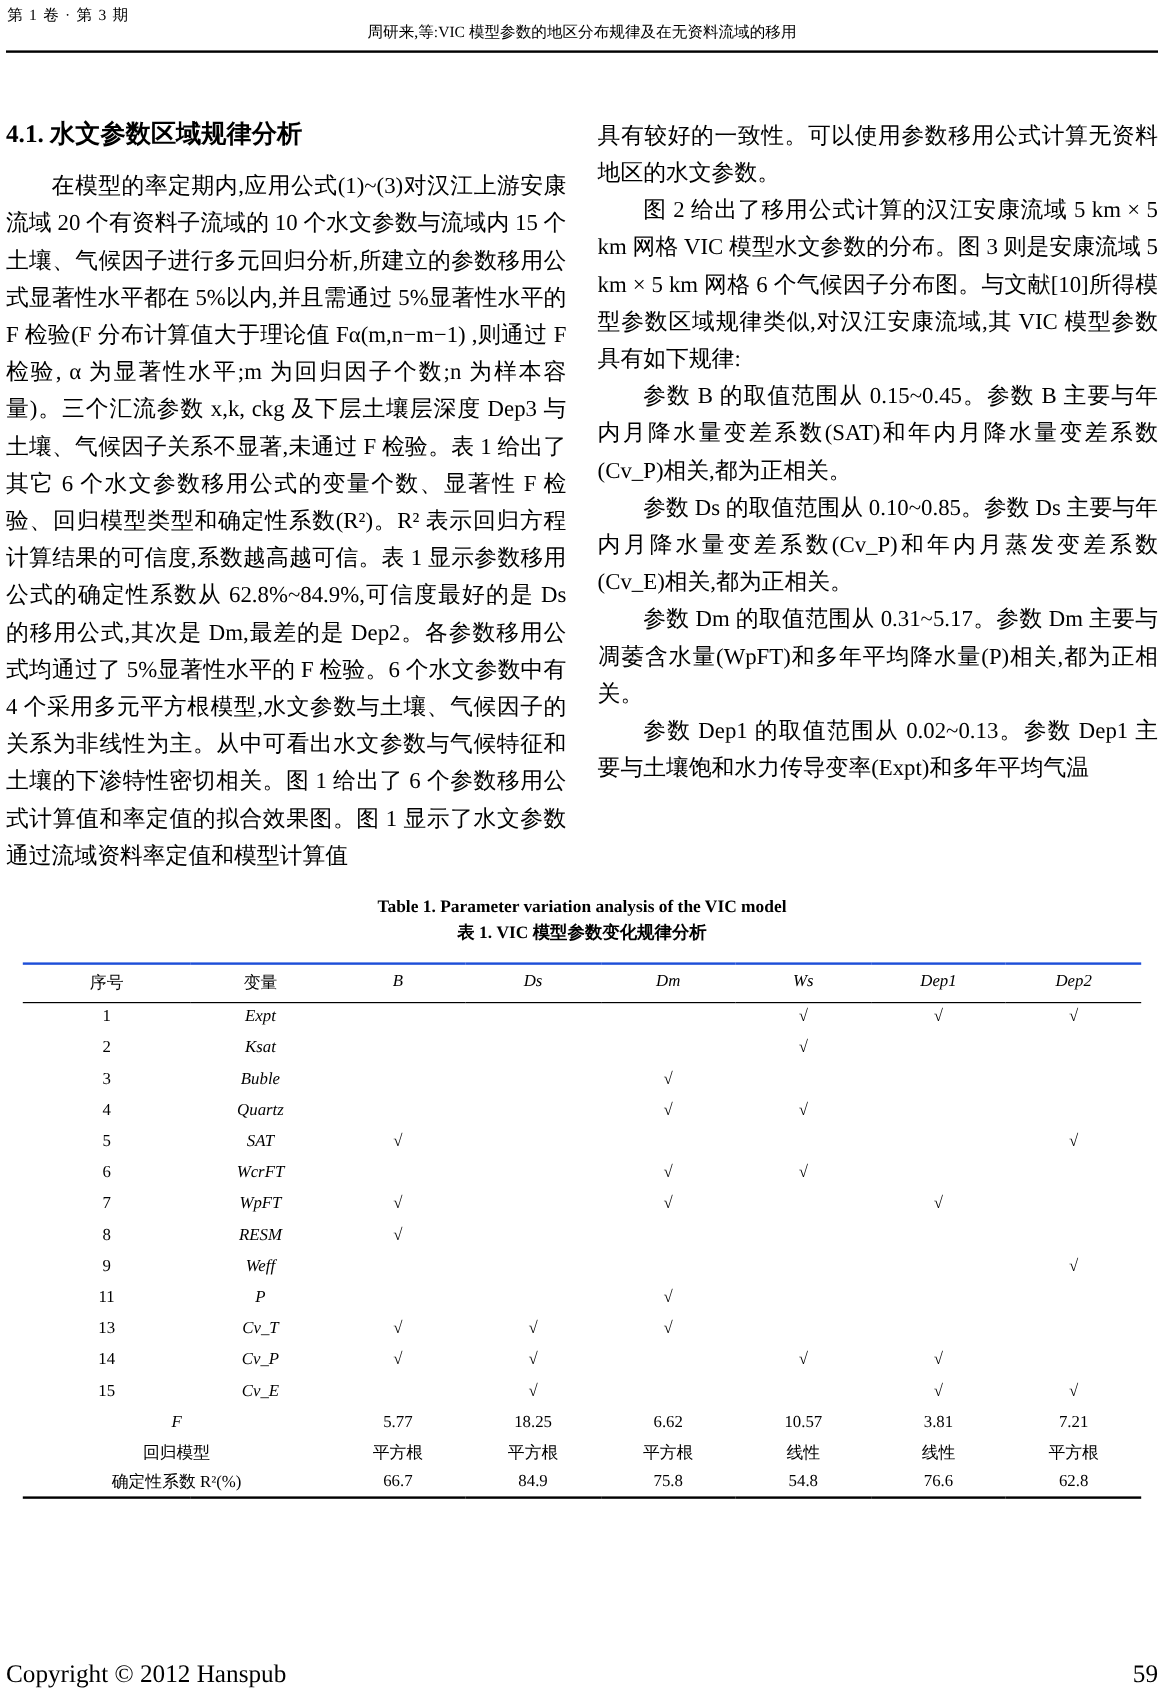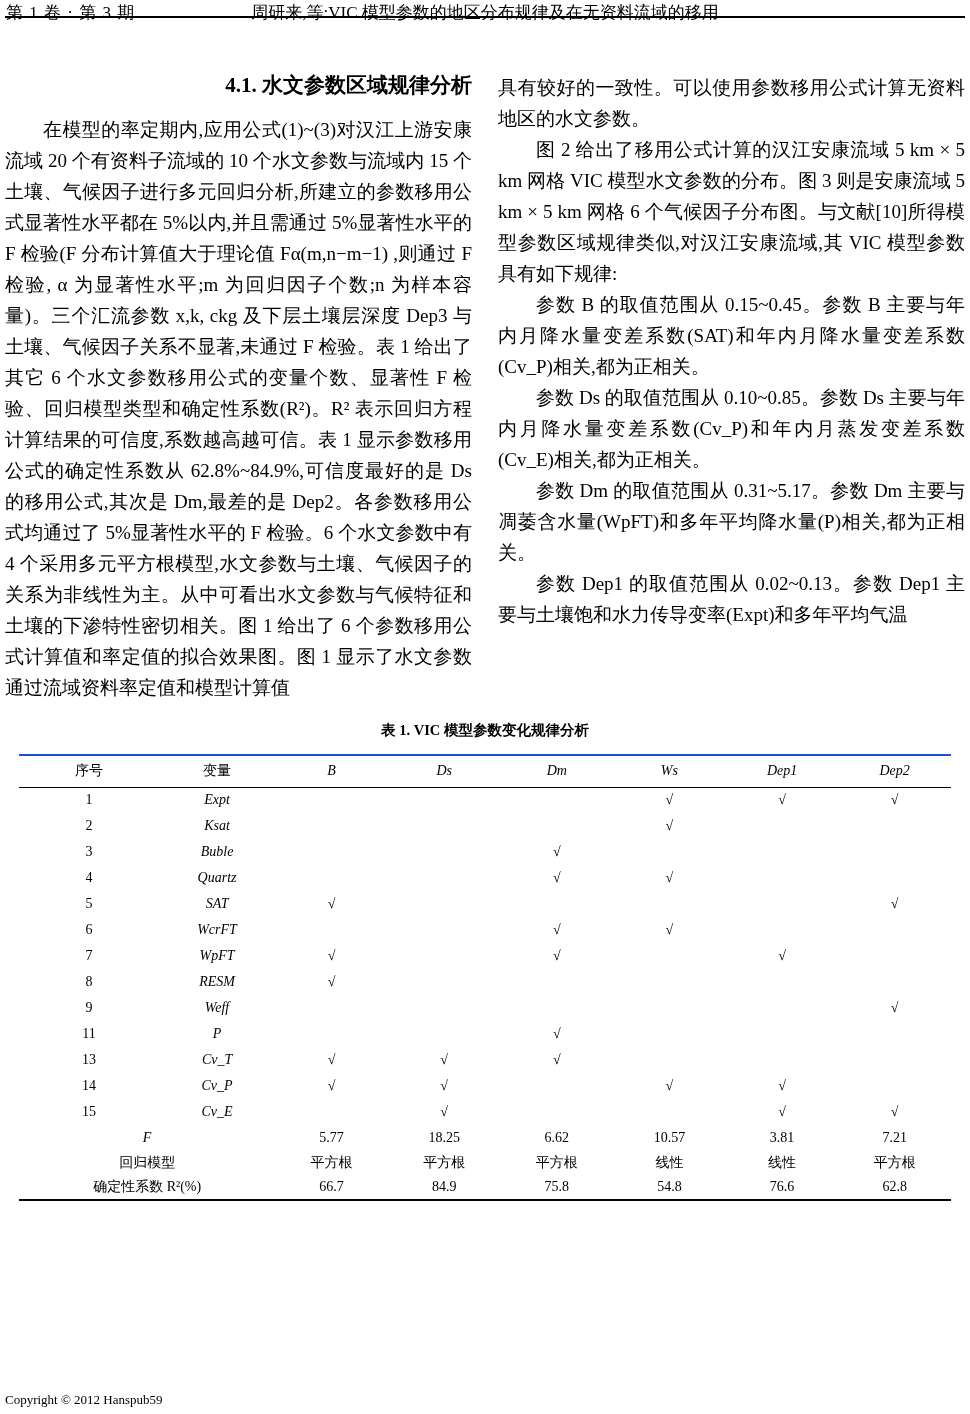--- a/index.html
+++ b/index.html
@@ -9,45 +9,44 @@
     position: relative;
     font-family: "Liberation Serif", "DejaVu Serif", serif;
     color: #000;
     overflow: hidden;
   }
   .page { width: 100%; height: 100%; position: relative; padding: 0 5px; }
 
   
   .page-header {
     position: relative;
-    height: 18px;
+    height: 44px;
     border-bottom: 2px solid #000;
-    font-size: 17px;
+    font-size: 13px;
     line-height: 24px;
   }
   .issue { position: absolute; left: 1px; top: 1px; letter-spacing: 1px; }
   .running-title {
-    position: absolute; left: 0; right: 0; top: 1px;
+    position: absolute; left: 0; right: 0; top: 15px;
     text-align: center;
   }
 
   
   .columns {
     display: flex;
     gap: 26px;
     margin-top: 54px;
   }
   .col { width: 467px; }
   .section-heading {
     font-size: 21px;
     font-weight: bold;
     line-height: 26px;
     margin-bottom: 16px;
     font-family: "Liberation Serif", "DejaVu Serif", serif;
-    text-align: right;
   }
   .col p {
     font-size: 19px;
     line-height: 31px;
     text-align: justify;
     text-justify: inter-character;
   }
   .col p.indent { text-indent: 2em; }
 
   
@@ -80,21 +79,22 @@
   }
   .param-table td.var-name { font-style: italic; }
   .param-table tr.summary td { height: 25px; }
   .param-table td.ital { font-style: italic; }
 
   
   .page-footer {
     position: absolute;
     left: 5px; right: 5px; bottom: 6px;
     display: flex;
-    font-size: 13px;
+    justify-content: space-between;
+    font-size: 21px;
   }
 </style>
 </head>
 <body>
 
 <div class="page">
 
   <header class="page-header">
     <span class="issue">第 1 卷 · 第 3 期</span>
     <span class="running-title">周研来,等:VIC 模型参数的地区分布规律及在无资料流域的移用</span>
@@ -109,20 +109,21 @@
       <p>具有较好的一致性。可以使用参数移用公式计算无资料地区的水文参数。</p>
       <p class="indent">图 2 给出了移用公式计算的汉江安康流域 5 km × 5 km 网格 VIC 模型水文参数的分布。图 3 则是安康流域 5 km × 5 km 网格 6 个气候因子分布图。与文献[10]所得模型参数区域规律类似,对汉江安康流域,其 VIC 模型参数具有如下规律:</p>
       <p class="indent">参数 B 的取值范围从 0.15~0.45。参数 B 主要与年内月降水量变差系数(SAT)和年内月降水量变差系数(Cv_P)相关,都为正相关。</p>
       <p class="indent">参数 Ds 的取值范围从 0.10~0.85。参数 Ds 主要与年内月降水量变差系数(Cv_P)和年内月蒸发变差系数(Cv_E)相关,都为正相关。</p>
       <p class="indent">参数 Dm 的取值范围从 0.31~5.17。参数 Dm 主要与凋萎含水量(WpFT)和多年平均降水量(P)相关,都为正相关。</p>
       <p class="indent">参数 Dep1 的取值范围从 0.02~0.13。参数 Dep1 主要与土壤饱和水力传导变率(Expt)和多年平均气温</p>
     </div>
   </main>
 
   <section class="table-block">
+    <div class="caption">Table 1. Parameter variation analysis of the VIC model</div>
     <div class="caption">表 1. VIC 模型参数变化规律分析</div>
 
     <table class="param-table">
       <colgroup>
         <col class="c-no">
           <col class="c-var">
         <col class="c-p">
           <col class="c-p">
           <col class="c-p">
         <col class="c-p">

